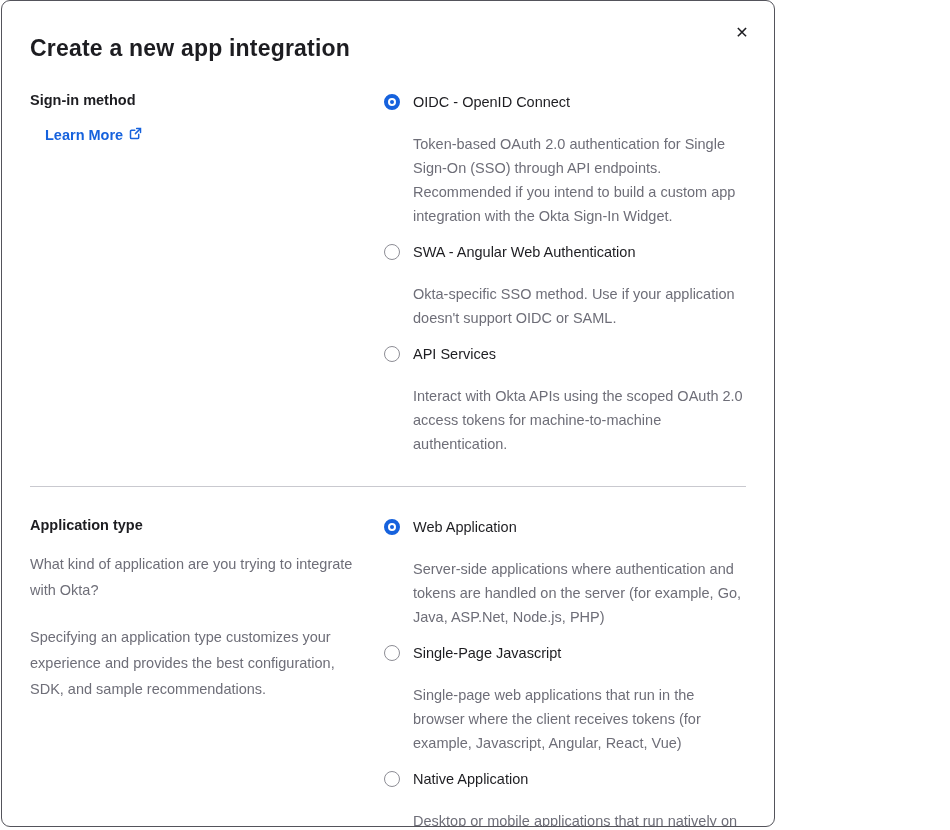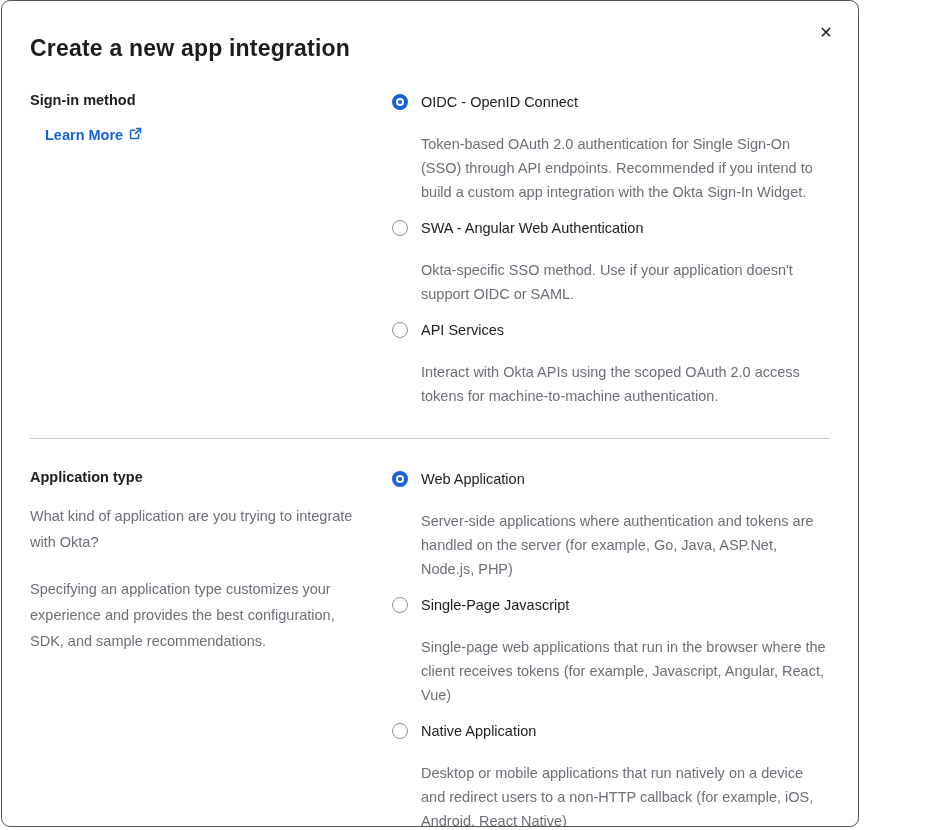--- a/index.html
+++ b/index.html
@@ -2,42 +2,42 @@
 <html><head>
 <meta charset="utf-8">
 <style>
   * { box-sizing: border-box; margin: 0; padding: 0; }
   html, body { width: 950px; height: 830px; background: #ffffff; }
   body { font-family: "Liberation Sans", "DejaVu Sans", sans-serif; color: #1d1d21; }
 
   .modal {
     position: absolute;
     left: 1px; top: 0;
-    width: 858px; height: 827px;
+    width: 774px; height: 827px;
     background: #fff;
     border: 1px solid #54545b;
     border-radius: 9px;
     overflow: hidden;
   }
 
   .modal-header { padding: 34px 28px 0 28px; position: relative; }
   .modal-title {
     font-size: 23px; font-weight: 700; letter-spacing: .2px; color: #1d1d21;
   }
   .close-btn {
     position: absolute; top: 20px; right: 20px;
     width: 24px; height: 24px; border: none; background: transparent;
     font-size: 16px; line-height: 24px; color: #1d1d21; cursor: pointer;
     font-family: "DejaVu Sans", sans-serif;
   }
 
   .section {
     display: grid;
     grid-template-columns: 334px 1fr;
-    column-gap: 28px;
+    column-gap: 20px;
     padding: 0 28px;
     margin-top: 30px;
   }
 
   .section-heading { font-size: 14.5px; font-weight: 700; color: #1d1d21; }
 
   .learn-more {
     margin-top: 19px;
     display: inline-flex; align-items: flex-start; gap: 6px;
     font-size: 14.5px; font-weight: 700; color: #1662dd;

